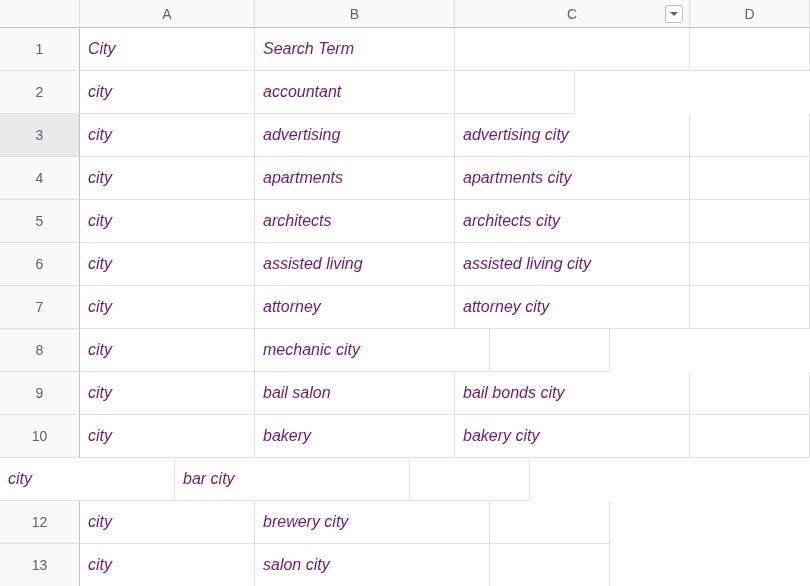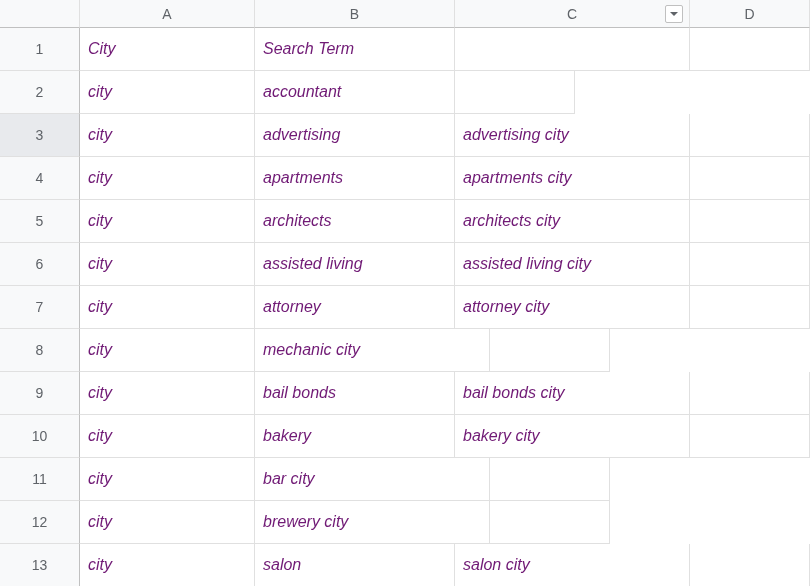--- a/index.html
+++ b/index.html
@@ -175,44 +175,42 @@
       </div>
       <div class="row">
         <div class="row-header">8</div>
         <div class="cell col-a">city</div>
         <div class="cell col-c">mechanic city</div>
         <div class="cell col-d"></div>
       </div>
       <div class="row">
         <div class="row-header">9</div>
         <div class="cell col-a">city</div>
-        <div class="cell col-b">bail bonds</div>
+        <div class="cell col-b">bail salon</div>
         <div class="cell col-c">bail bonds city</div>
         <div class="cell col-d"></div>
       </div>
       <div class="row">
         <div class="row-header">10</div>
         <div class="cell col-a">city</div>
         <div class="cell col-b">bakery</div>
         <div class="cell col-c">bakery city</div>
         <div class="cell col-d"></div>
       </div>
       <div class="row">
-        <div class="row-header">11</div>
         <div class="cell col-a">city</div>
         <div class="cell col-c">bar city</div>
         <div class="cell col-d"></div>
       </div>
       <div class="row">
         <div class="row-header">12</div>
         <div class="cell col-a">city</div>
         <div class="cell col-c">brewery city</div>
         <div class="cell col-d"></div>
       </div>
       <div class="row">
         <div class="row-header">13</div>
         <div class="cell col-a">city</div>
-        <div class="cell col-b">salon</div>
         <div class="cell col-c">salon city</div>
         <div class="cell col-d"></div>
       </div>
     </div>
 </div>
 
 </body></html>

